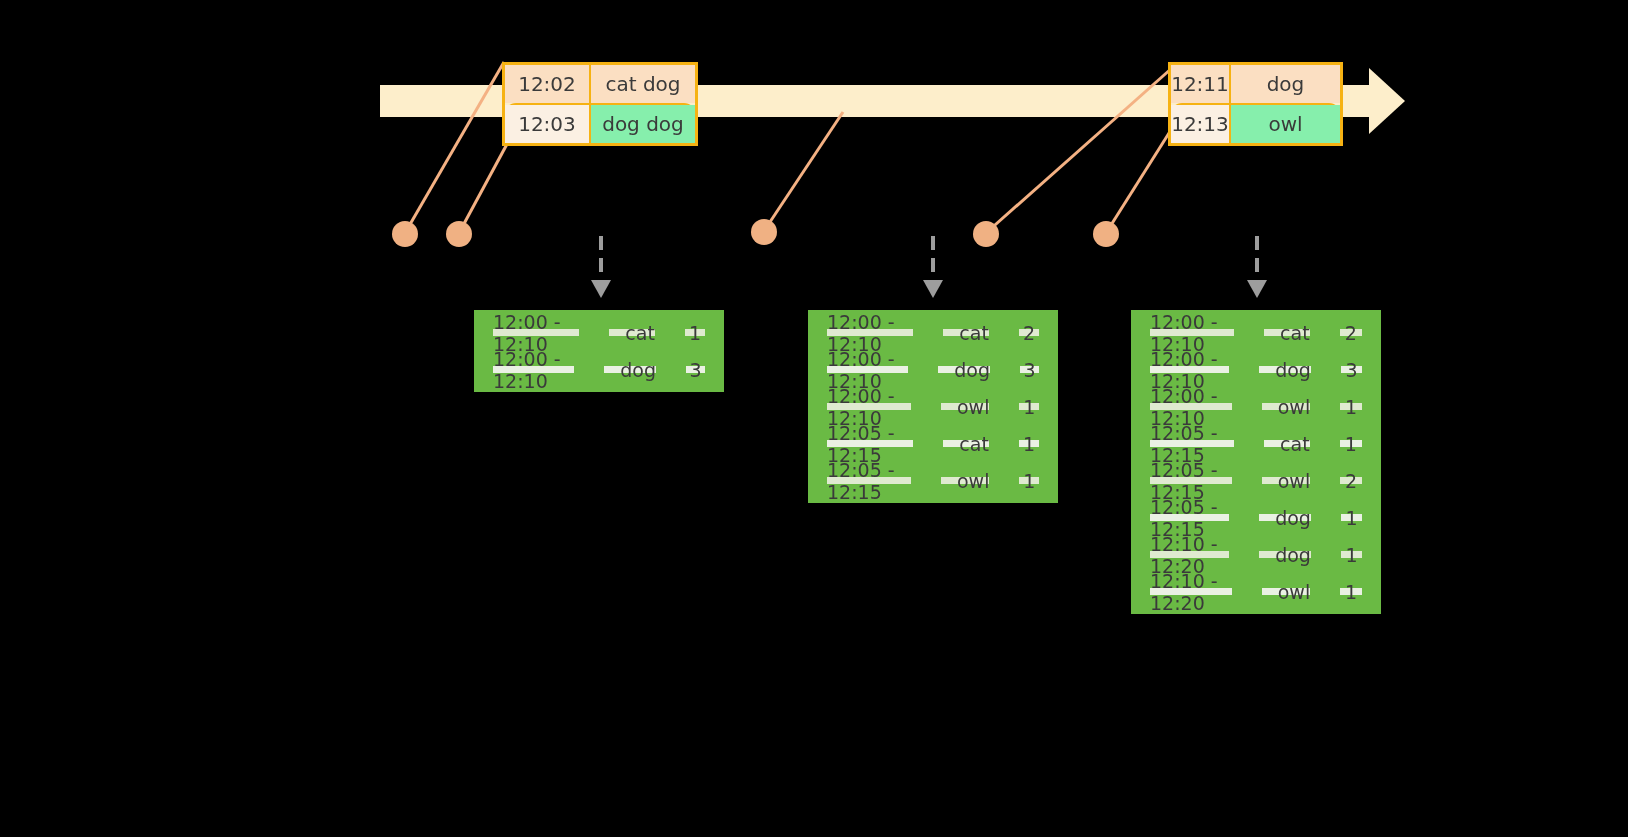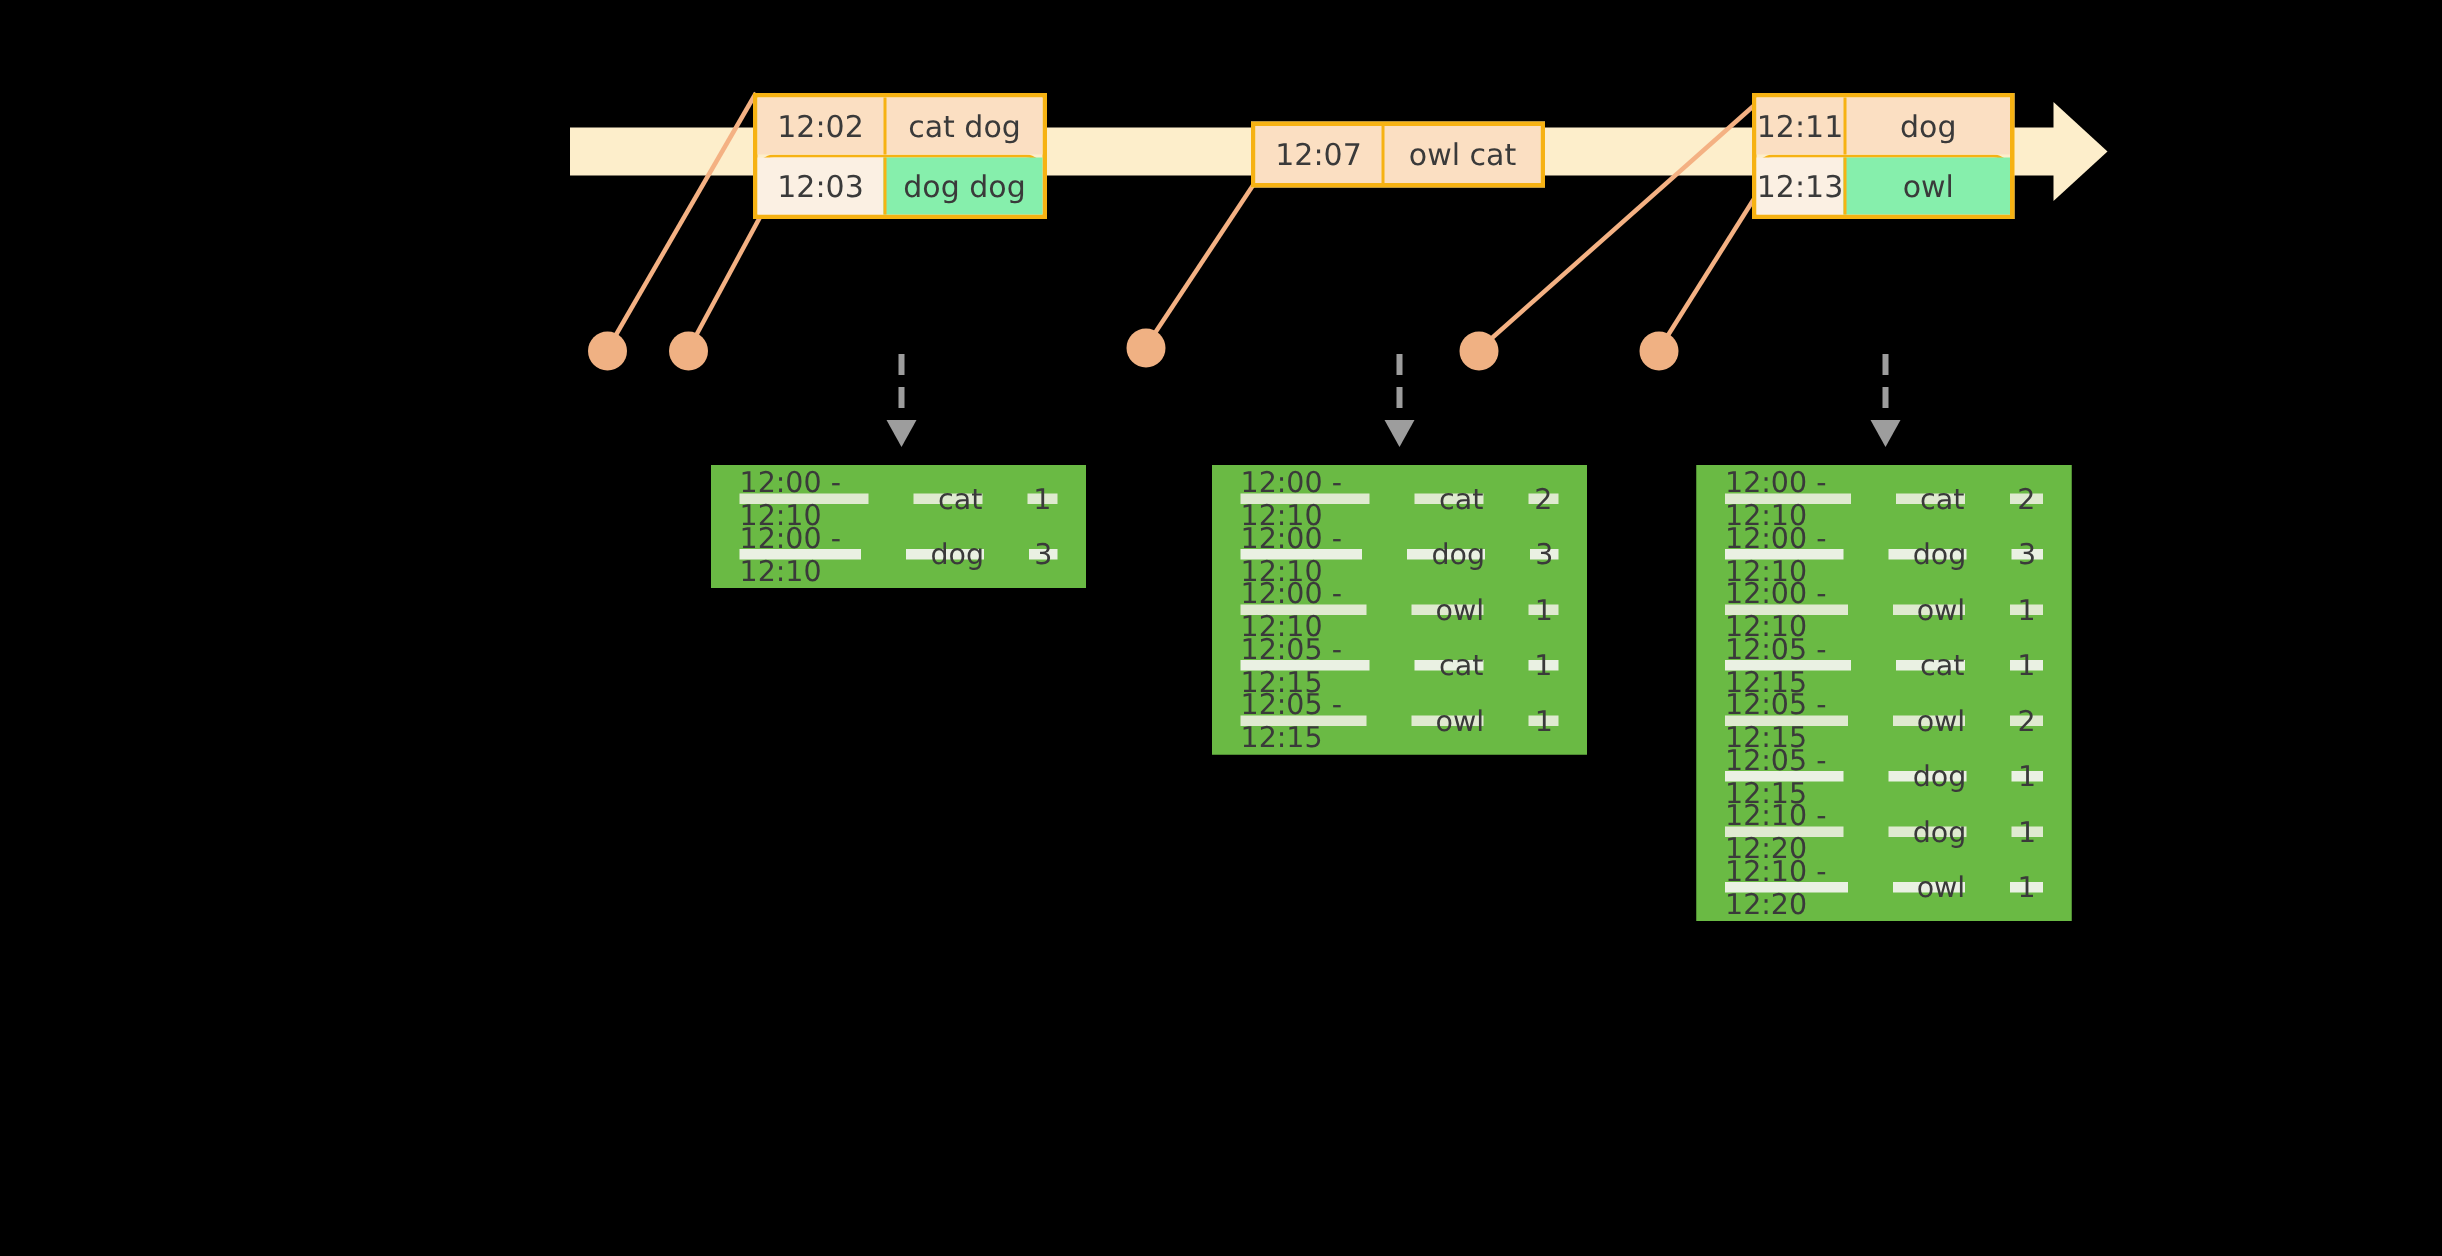--- a/index.html
+++ b/index.html
@@ -162,26 +162,20 @@
     <div class="event-row r0">
       <div class="event-cell time">12:02</div>
       <div class="event-cell payload">cat dog</div>
     </div>
     <div class="event-row r1">
       <div class="event-cell time">12:03</div>
       <div class="event-cell payload">dog dog</div>
     </div>
   </div>
 
-  <div class="event-box" id="evt-b">
-    <div class="event-row r0">
-      <div class="event-cell time">12:07</div>
-      <div class="event-cell payload">owl cat</div>
-    </div>
-  </div>
 
   <div class="event-box" id="evt-c">
     <div class="event-row r0">
       <div class="event-cell time">12:11</div>
       <div class="event-cell payload">dog</div>
     </div>
     <div class="event-row r1">
       <div class="event-cell time">12:13</div>
       <div class="event-cell payload">owl</div>
     </div>

